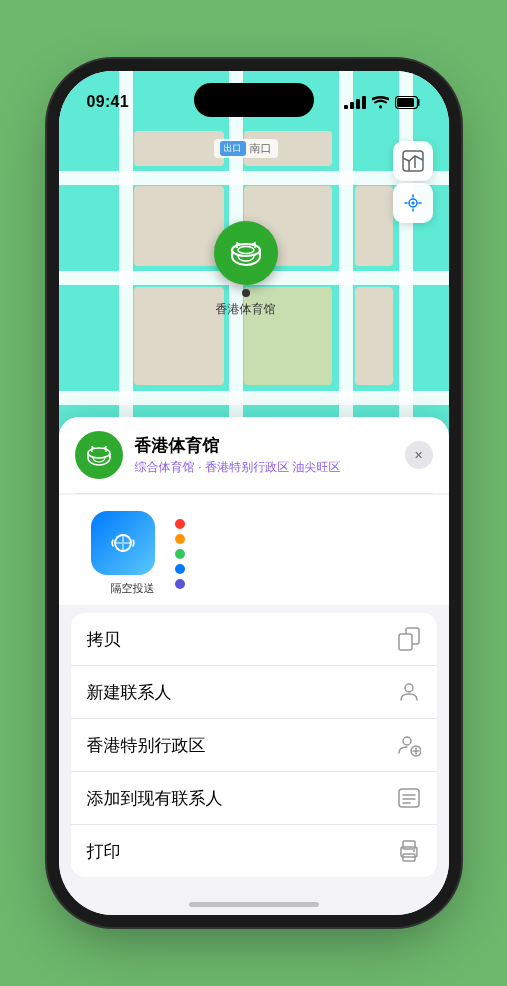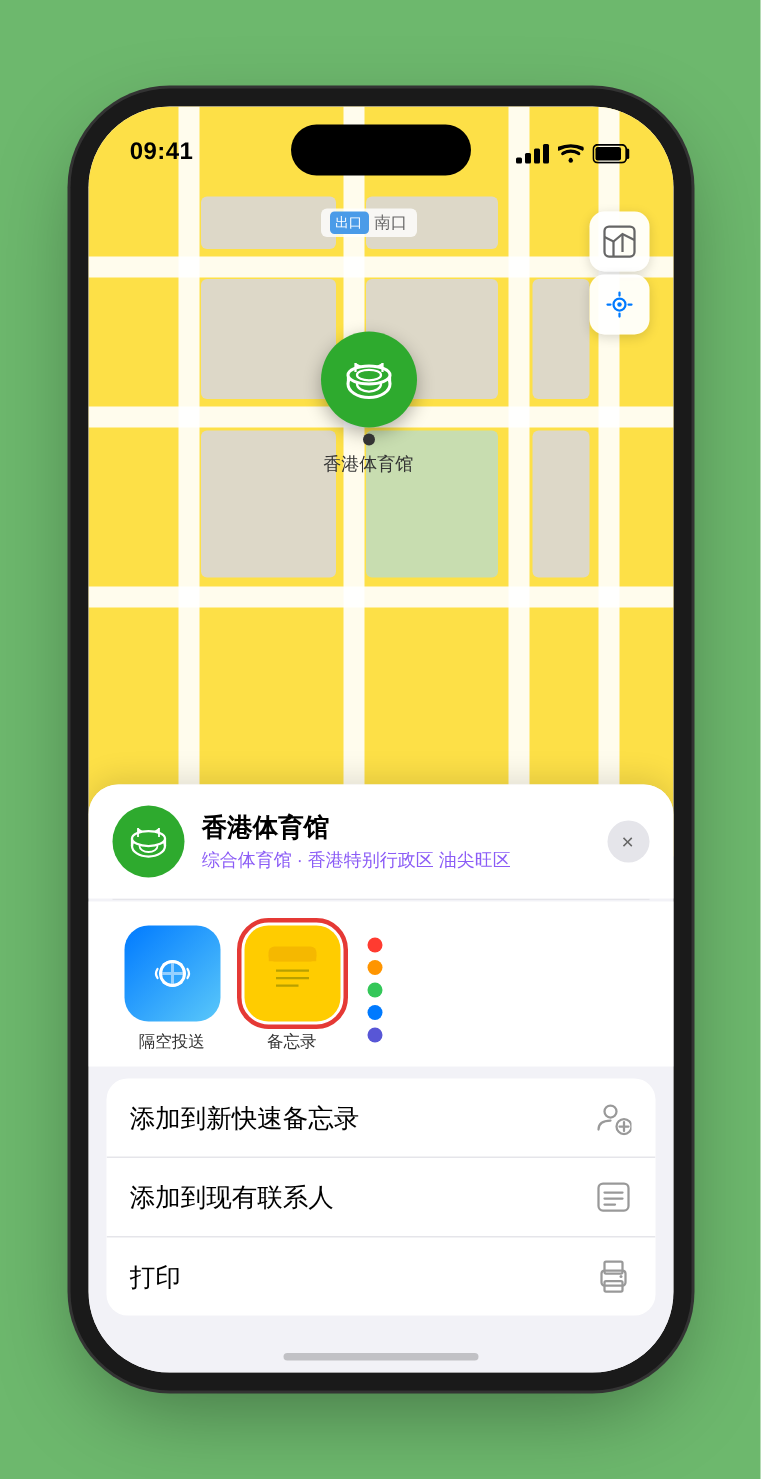--- a/index.html
+++ b/index.html
@@ -67,21 +67,21 @@
       border-radius: 20px;
       z-index: 200;
     }
     
     .map-area {
       position: absolute;
       top: 0;
       left: 0;
       right: 0;
       height: 500px;
-      background: #fde047;
+      background: #5eead4;
       overflow: hidden;
     }
     .map-road-h {
       position: absolute;
       background: #fff;
       height: 18px;
     }
     .map-road-v {
       position: absolute;
       background: #fff;
@@ -232,21 +232,21 @@
       display: flex;
       gap: 0;
       padding: 16px 16px 8px;
       background: #fff;
       margin-top: 1px;
       overflow-x: auto;
     }
     .share-item {
       display: flex;
       flex-direction: column;
-      align-items: center;
+      align-items: flex-end;
       gap: 6px;
       min-width: 80px;
     }
     .share-icon {
       width: 64px;
       height: 64px;
       border-radius: 16px;
       display: flex;
       align-items: center;
       justify-content: center;
@@ -433,51 +433,52 @@
             <path d="M12,24 Q18,28 24,24" stroke="white" stroke-width="1.5" fill="none" stroke-linecap="round"></path>
             <path d="M8,15 Q6,18 8,21" stroke="white" stroke-width="1.5" fill="none" stroke-linecap="round"></path>
             <path d="M28,15 Q30,18 28,21" stroke="white" stroke-width="1.5" fill="none" stroke-linecap="round"></path>
           </svg>
         </div>
         <div class="share-label">隔空投送</div>
       </div>
 
 
 
-      <div class="share-item">
-        <div style="width:64px;height:64px;border-radius:16px;background:#ffcc00;display:flex;align-items:center;justify-content:center;outline:3px solid #e53935;outline-offset:2px;">
-          <svg width="40" height="40" viewBox="0 0 40 40" fill="none">
-            <rect x="4" y="2" width="32" height="36" rx="4" fill="#ffcc00"></rect>
-            <rect x="4" y="2" width="32" height="10" rx="4" fill="#f5b800"></rect>
-            <rect x="4" y="2" width="32" height="10" rx="0" fill="#f5b800" style="clip-path:inset(6px 0 0 0)"></rect>
-            <line x1="9" y1="18" x2="31" y2="18" stroke="#b8a000" stroke-width="1.5"></line>
-            <line x1="9" y1="23" x2="31" y2="23" stroke="#b8a000" stroke-width="1.5"></line>
-            <line x1="9" y1="28" x2="24" y2="28" stroke="#b8a000" stroke-width="1.5"></line>
-          </svg>
-        </div>
-        <div class="share-label">备忘录</div>
-      </div>
 
       <div class="share-item" style="min-width:30px;justify-content:center;">
         <div style="display:flex;flex-direction:column;gap:5px;padding:8px 0;">
           <div style="width:10px;height:10px;border-radius:50%;background:#ff3b30;"></div>
           <div style="width:10px;height:10px;border-radius:50%;background:#ff9500;"></div>
           <div style="width:10px;height:10px;border-radius:50%;background:#34c759;"></div>
           <div style="width:10px;height:10px;border-radius:50%;background:#007aff;"></div>
           <div style="width:10px;height:10px;border-radius:50%;background:#5856d6;"></div>
         </div>
       </div>
     </div>
 
     <div class="action-list">
 
-
-
       <div class="action-item">
-        <span class="action-text">添加到新快速备忘录</span>
+        <span class="action-text">拷贝</span>
+        <svg width="24" height="24" viewBox="0 0 24 24" fill="none">
+          <rect x="9" y="1" width="13" height="16" rx="2" stroke="#999" stroke-width="1.5" fill="none"></rect>
+          <rect x="2" y="7" width="13" height="16" rx="2" stroke="#999" stroke-width="1.5" fill="white"></rect>
+        </svg>
+      </div>
+
+      <div class="action-item">
+        <span class="action-text">新建联系人</span>
+        <svg width="24" height="24" viewBox="0 0 24 24" fill="none">
+          <circle cx="12" cy="8" r="4" stroke="#999" stroke-width="1.5" fill="none"></circle>
+          <path d="M4,20 Q4,14 12,14 Q20,14 20,20" stroke="#999" stroke-width="1.5" fill="none" stroke-linecap="round"></path>
+        </svg>
+      </div>
+
+      <div class="action-item">
+        <span class="action-text">香港特别行政区</span>
         <svg width="24" height="24" viewBox="0 0 24 24" fill="none">
           <circle cx="10" cy="8" r="4" stroke="#999" stroke-width="1.5" fill="none"></circle>
           <path d="M2,20 Q2,14 10,14" stroke="#999" stroke-width="1.5" fill="none" stroke-linecap="round"></path>
           <circle cx="19" cy="18" r="5" fill="white" stroke="#999" stroke-width="1.5"></circle>
           <line x1="19" y1="15" x2="19" y2="21" stroke="#999" stroke-width="1.5" stroke-linecap="round"></line>
           <line x1="16" y1="18" x2="22" y2="18" stroke="#999" stroke-width="1.5" stroke-linecap="round"></line>
         </svg>
       </div>
 
       <div class="action-item">

